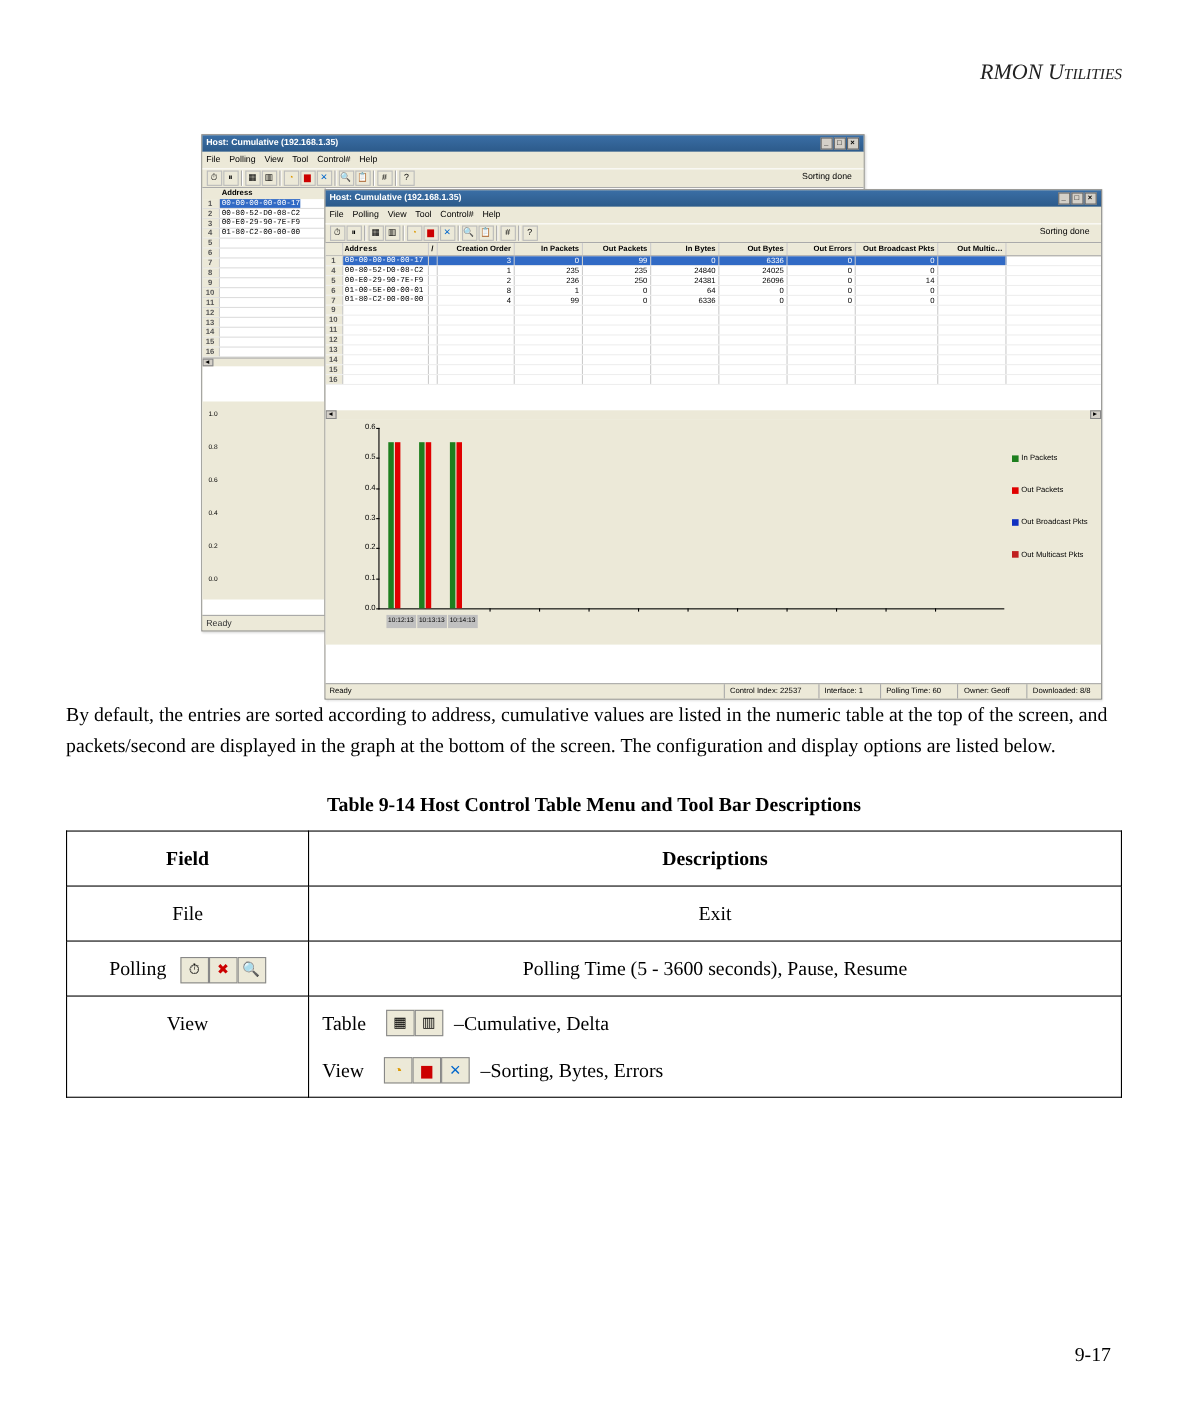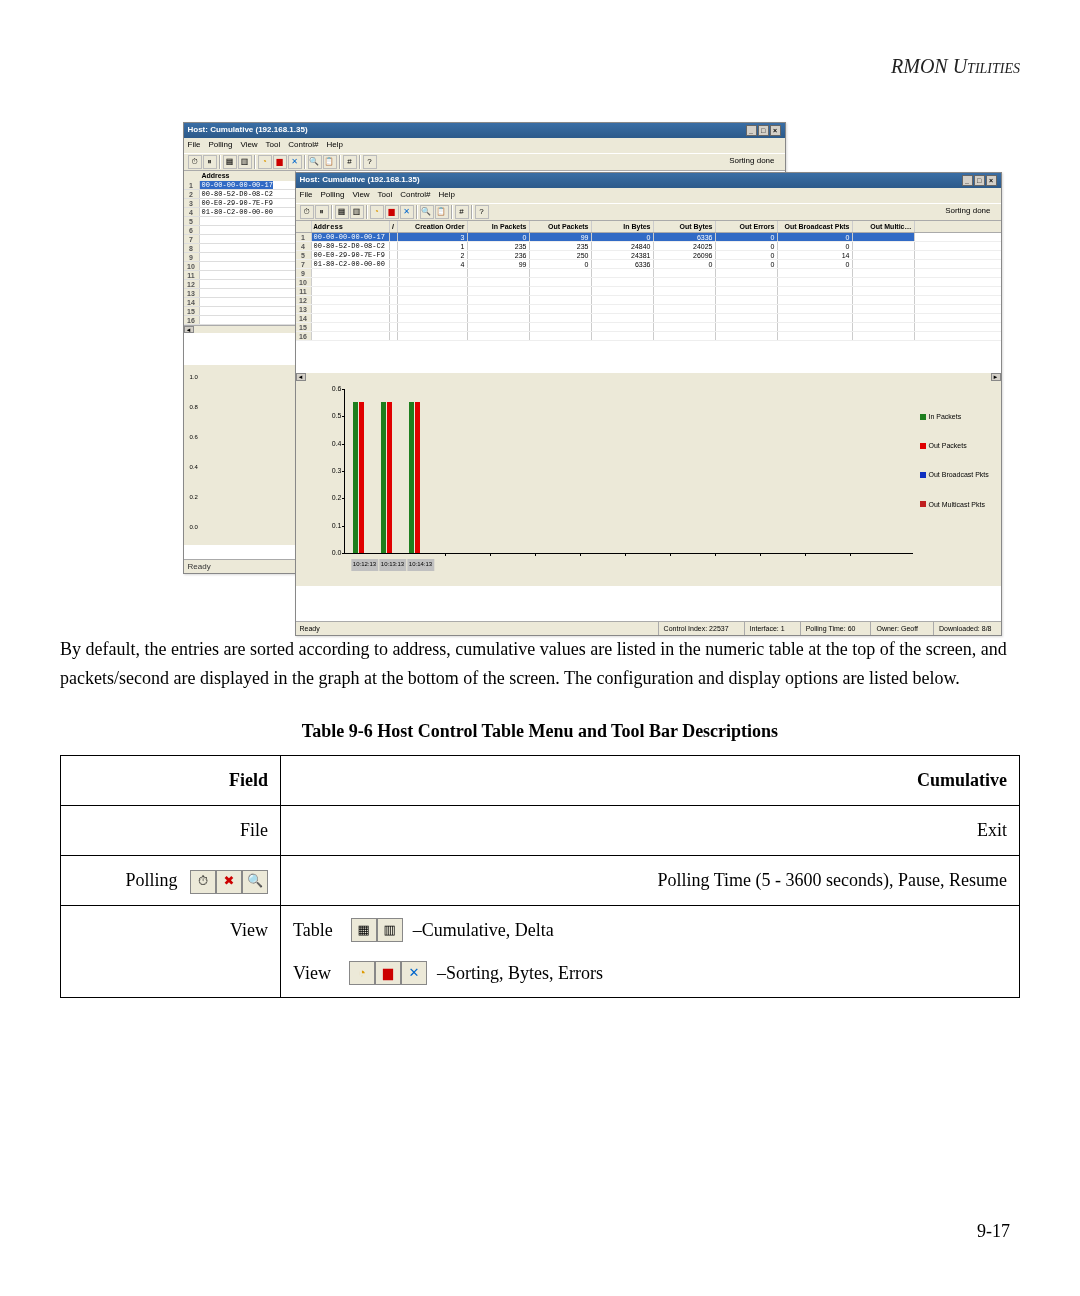--- a/index.html
+++ b/index.html
@@ -138,21 +138,21 @@
 
     
     table.desc {
       border-collapse: collapse;
       width: 100%;
       font-size: 18px;
     }
     table.desc th, table.desc td {
       border: 1px solid #000;
       padding: 10px 12px;
-      text-align: right;
+      text-align: center;
       vertical-align: top;
     }
     table.desc th { font-weight: bold; }
     .inline-icons{display:inline-flex;gap:0;vertical-align:middle;margin-left:8px;}
     .icon-btn{width:26px;height:24px;background:#ece9d8;border:1px solid #888;display:inline-flex;align-items:center;justify-content:center;font-size:13px;}
     .desc-view-row{display:flex;flex-direction:column;gap:14px;}
     .desc-view-line{display:flex;align-items:center;gap:10px;}
 
     .page-number {
       position: absolute;
@@ -382,20 +382,33 @@
               <div class="c-num">5</div>
               <div class="c-addr">00-E0-29-90-7E-F9</div>
               <div style="width:8px"></div>
               <div class="c-ord">2</div>
               <div class="c-col">236</div>
               <div class="c-col">250</div>
               <div class="c-col">24381</div>
               <div class="c-col">26096</div>
               <div class="c-col">0</div>
               <div class="c-col2">14</div>
+              <div class="c-col"></div>
+            </div>
+            <div class="ft-row">
+              <div class="c-num">6</div>
+              <div class="c-addr">01-00-5E-00-00-01</div>
+              <div style="width:8px"></div>
+              <div class="c-ord">8</div>
+              <div class="c-col">1</div>
+              <div class="c-col">0</div>
+              <div class="c-col">64</div>
+              <div class="c-col">0</div>
+              <div class="c-col">0</div>
+              <div class="c-col2">0</div>
               <div class="c-col"></div>
             </div>
             <div class="ft-row">
               <div class="c-num">7</div>
               <div class="c-addr">01-80-C2-00-00-00</div>
               <div style="width:8px"></div>
               <div class="c-ord">4</div>
               <div class="c-col">99</div>
               <div class="c-col">0</div>
               <div class="c-col">6336</div>
@@ -593,27 +606,27 @@
           <span class="seg">Polling Time: 60</span>
           <span class="seg">Owner: Geoff</span>
           <span class="seg">Downloaded: 8/8</span>
         </span>
     </div>
   </div>
 
 </div>
 
 <p class="body-text">By default, the entries are sorted according to address, cumulative values are listed in the numeric table at the top of the screen, and packets/second are displayed in the graph at the bottom of the screen. The configuration and display options are listed below.</p>
-<p class="table-caption">Table 9-6  Host Control Table Menu and Tool Bar Descriptions</p>
+<p class="table-caption">Table 9-14  Host Control Table Menu and Tool Bar Descriptions</p>
 
 <table class="desc">
   <tbody>
       <tr>
     <th style="width:220px">Field</th>
-    <th>Cumulative</th>
+    <th>Descriptions</th>
   </tr>
   <tr>
     <td>File</td>
     <td>Exit</td>
   </tr>
   <tr>
     <td>
       <span>Polling</span>
       <span class="inline-icons">
         <span class="icon-btn">⏱</span>

